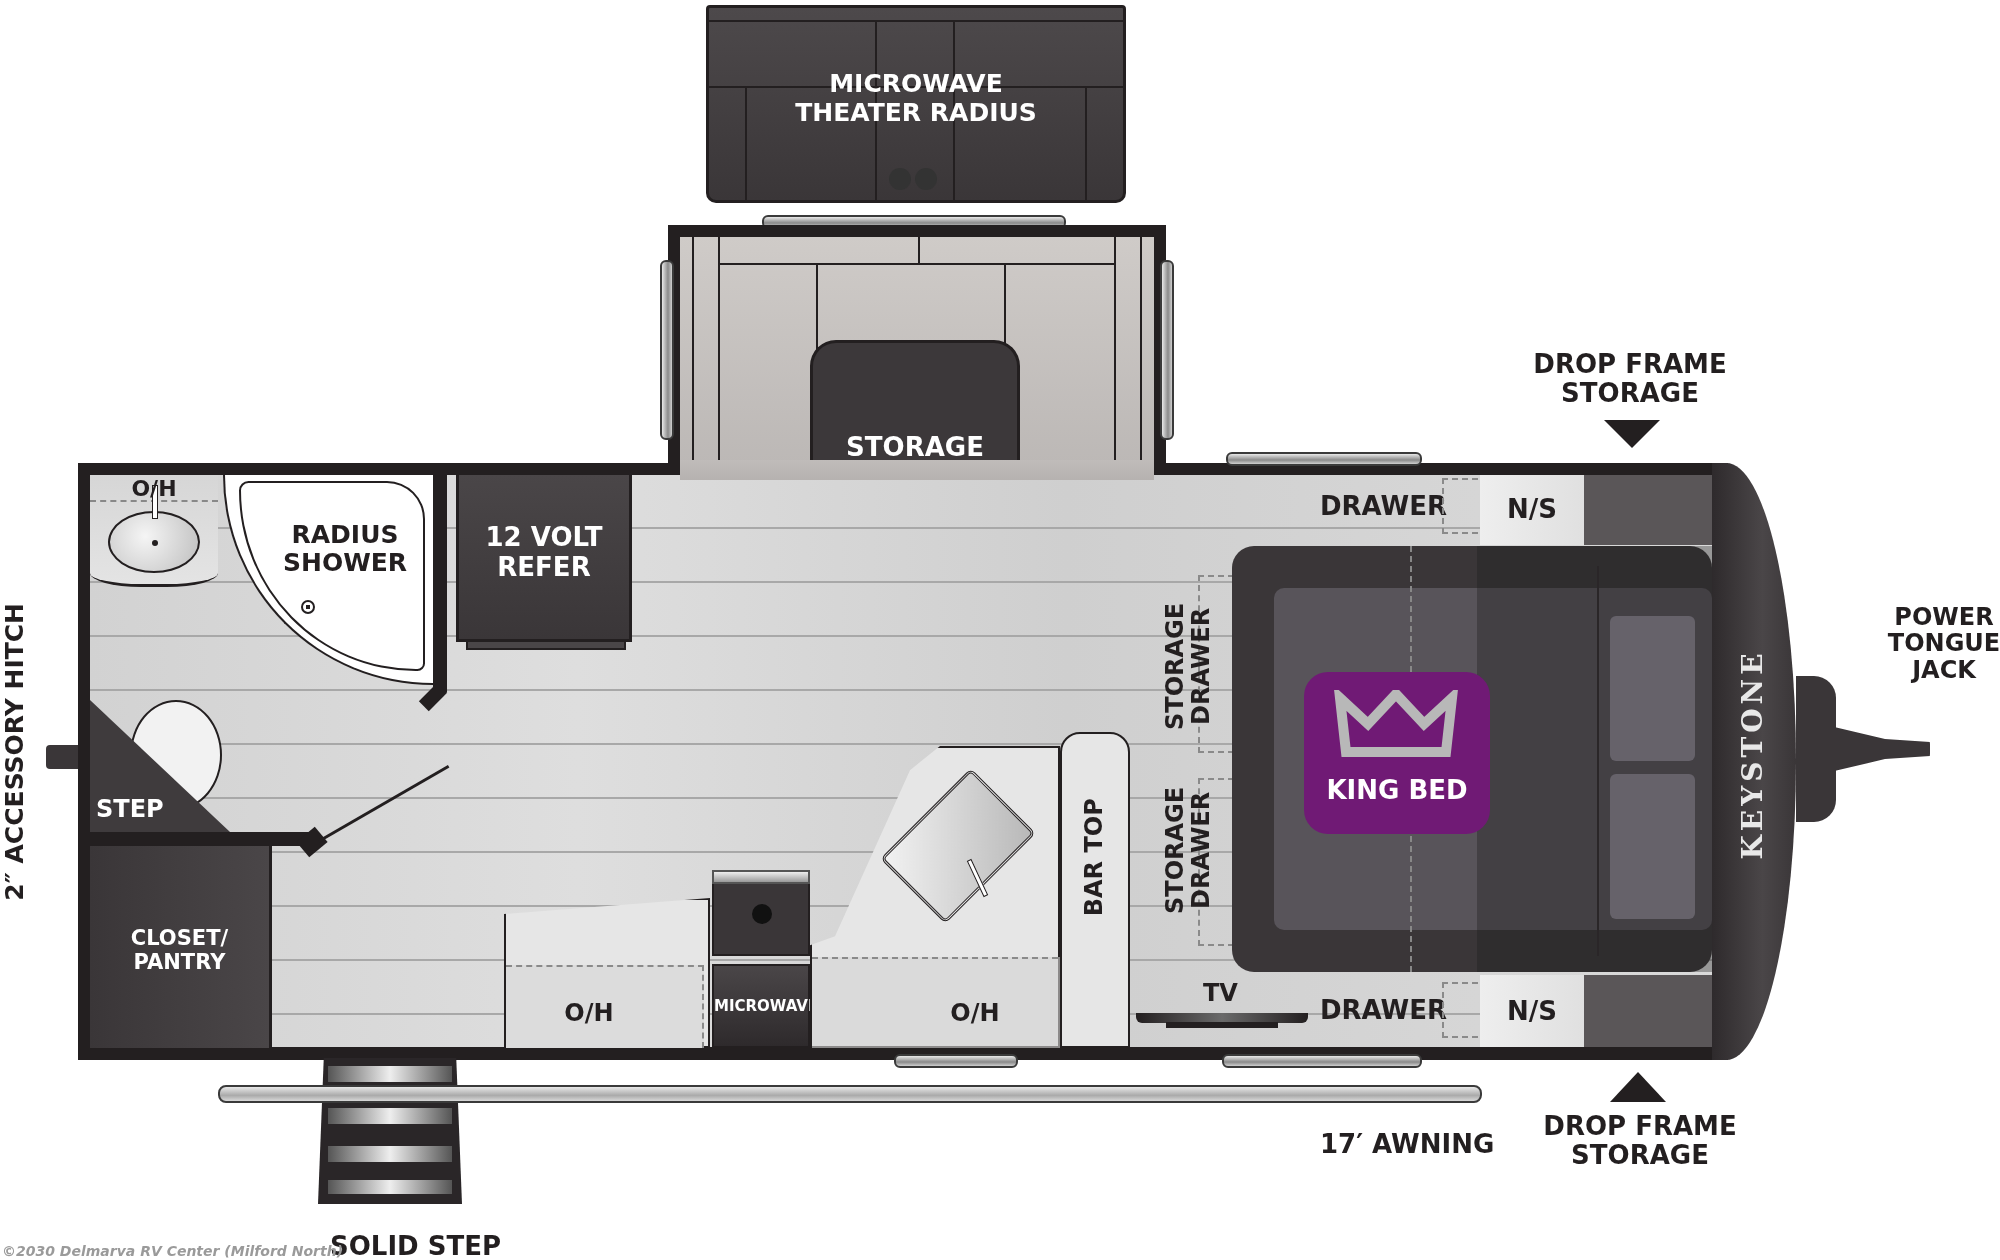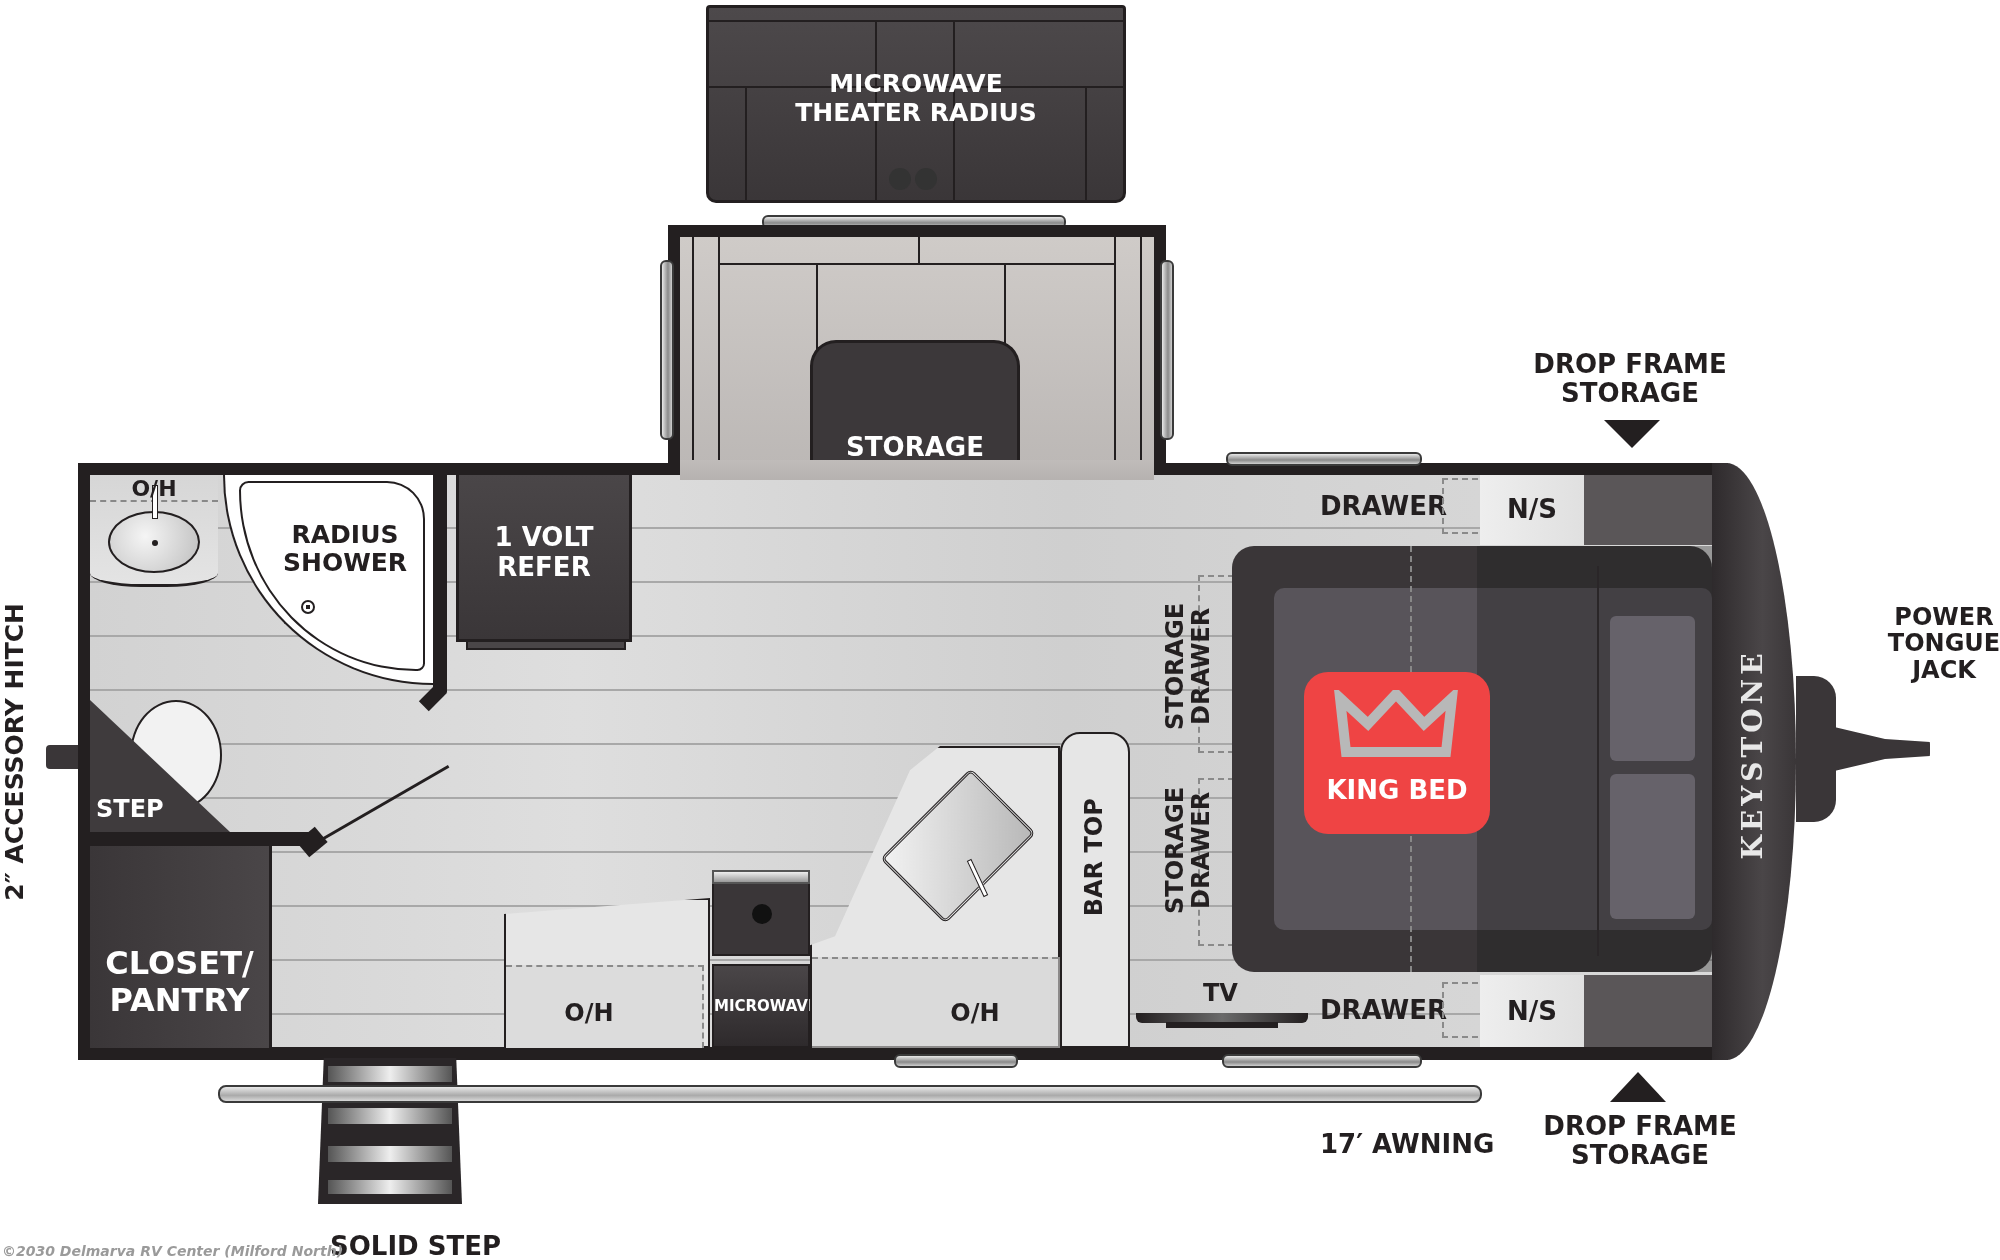--- a/index.html
+++ b/index.html
@@ -89,29 +89,29 @@
 
 <div class="abs" style="left:90px;top:700px;width:140px;height:132px;background:#3f3b3d;clip-path:polygon(0 0,100% 100%,0 100%);">
 </div>
 <div class="abs lbl-w" style="left:96px;top:796px;font-size:24px;">STEP</div>
 
 <div class="abs" style="left:90px;top:832px;width:222px;height:14px;background:#231f20;"></div>
 <div class="abs" style="left:300px;top:832px;width:24px;height:20px;background:#231f20;transform:rotate(-40deg);"></div>
 <div class="abs" style="left:318px;top:800px;width:150px;height:3px;background:#231f20;transform:rotate(-30deg);transform-origin:0 0;top:840px;"></div>
 
 <div class="abs" style="left:90px;top:846px;width:182px;height:202px;background:linear-gradient(90deg,#3a3638,#4a4648);border-right:3px solid #231f20;">
-  <div class="abs lbl-w" style="left:0;top:80px;width:100%;font-size:32px;margin-top:19px;">
+  <div class="abs lbl-w" style="left:0;top:80px;width:100%;font-size:21px;">
     <div>CLOSET/</div>
     <div>PANTRY</div>
   </div>
 </div>
 
 <div class="abs dark" style="left:456px;top:472px;width:176px;height:170px;">
   <div class="abs lbl-w" style="left:0;top:48px;width:100%;font-size:26px;">
-    <div>1 VOLT</div>
+    <div>12 VOLT</div>
     <div>REFER</div>
   </div>
 </div>
 <div class="abs" style="left:466px;top:640px;width:160px;height:10px;background:#4a4648;border:2px solid #231f20;"></div>
 
 <div class="abs counter" style="left:504px;top:898px;width:206px;height:150px;border-radius:10px 0 0 0;clip-path:polygon(0 16px,100% 0,100% 100%,0 100%);">
 </div>
 <div class="abs" style="left:506px;top:965px;width:198px;height:83px;border-top:2px dashed #8a8a8a;border-right:2px dashed #8a8a8a;background:#dcdcdc;"></div>
 <div class="abs lbl" style="left:504px;top:1000px;width:170px;font-size:24px;">O/H</div>
 
@@ -157,21 +157,21 @@
 </div>
 <div class="abs" style="left:1584px;top:475px;width:130px;height:70px;background:#5a5658;"></div>
 
 <div class="abs" style="left:1232px;top:546px;width:480px;height:426px;background:#3a3638;border-radius:22px;">
   <div class="abs" style="left:42px;top:42px;width:438px;height:342px;background:#58545a;border-radius:10px;"></div>
   <div class="abs" style="left:245px;top:0;width:235px;height:426px;background:rgba(30,28,30,0.35);"></div>
   <div class="abs" style="left:365px;top:20px;width:2px;height:390px;background:#2a2628;"></div>
   <div class="abs" style="left:378px;top:70px;width:85px;height:145px;background:#66626a;border-radius:6px;"></div>
   <div class="abs" style="left:378px;top:228px;width:85px;height:145px;background:#66626a;border-radius:6px;"></div>
   <div class="abs" style="left:178px;top:0;width:0;height:426px;border-left:2px dashed #888;"></div>
-  <div class="abs" style="left:72px;top:126px;width:186px;height:162px;background:#ef4444;border-radius:24px;">
+  <div class="abs" style="left:72px;top:126px;width:186px;height:162px;background:#701a75;border-radius:24px;">
     <svg class="abs" style="left:30px;top:18px;" width="126" height="70" viewBox="0 0 126 70">
       <polygon points="6,8 34,34 62,4 90,34 118,8 112,62 12,62" fill="none" stroke="#b8b8b8" stroke-width="10" stroke-linejoin="miter"></polygon>
     </svg>
     <div class="abs lbl-w" style="left:0;top:104px;width:100%;font-size:26px;">KING BED</div>
   </div>
 </div>
 
 <div class="abs lbl" style="left:1203px;top:980px;font-size:24px;">TV</div>
 <div class="abs" style="left:1136px;top:1013px;width:172px;height:10px;background:linear-gradient(90deg,#231f20,#6a6a6a,#231f20);border-radius:0 0 6px 6px;"></div>
 <div class="abs" style="left:1166px;top:1022px;width:112px;height:6px;background:#231f20;"></div>

